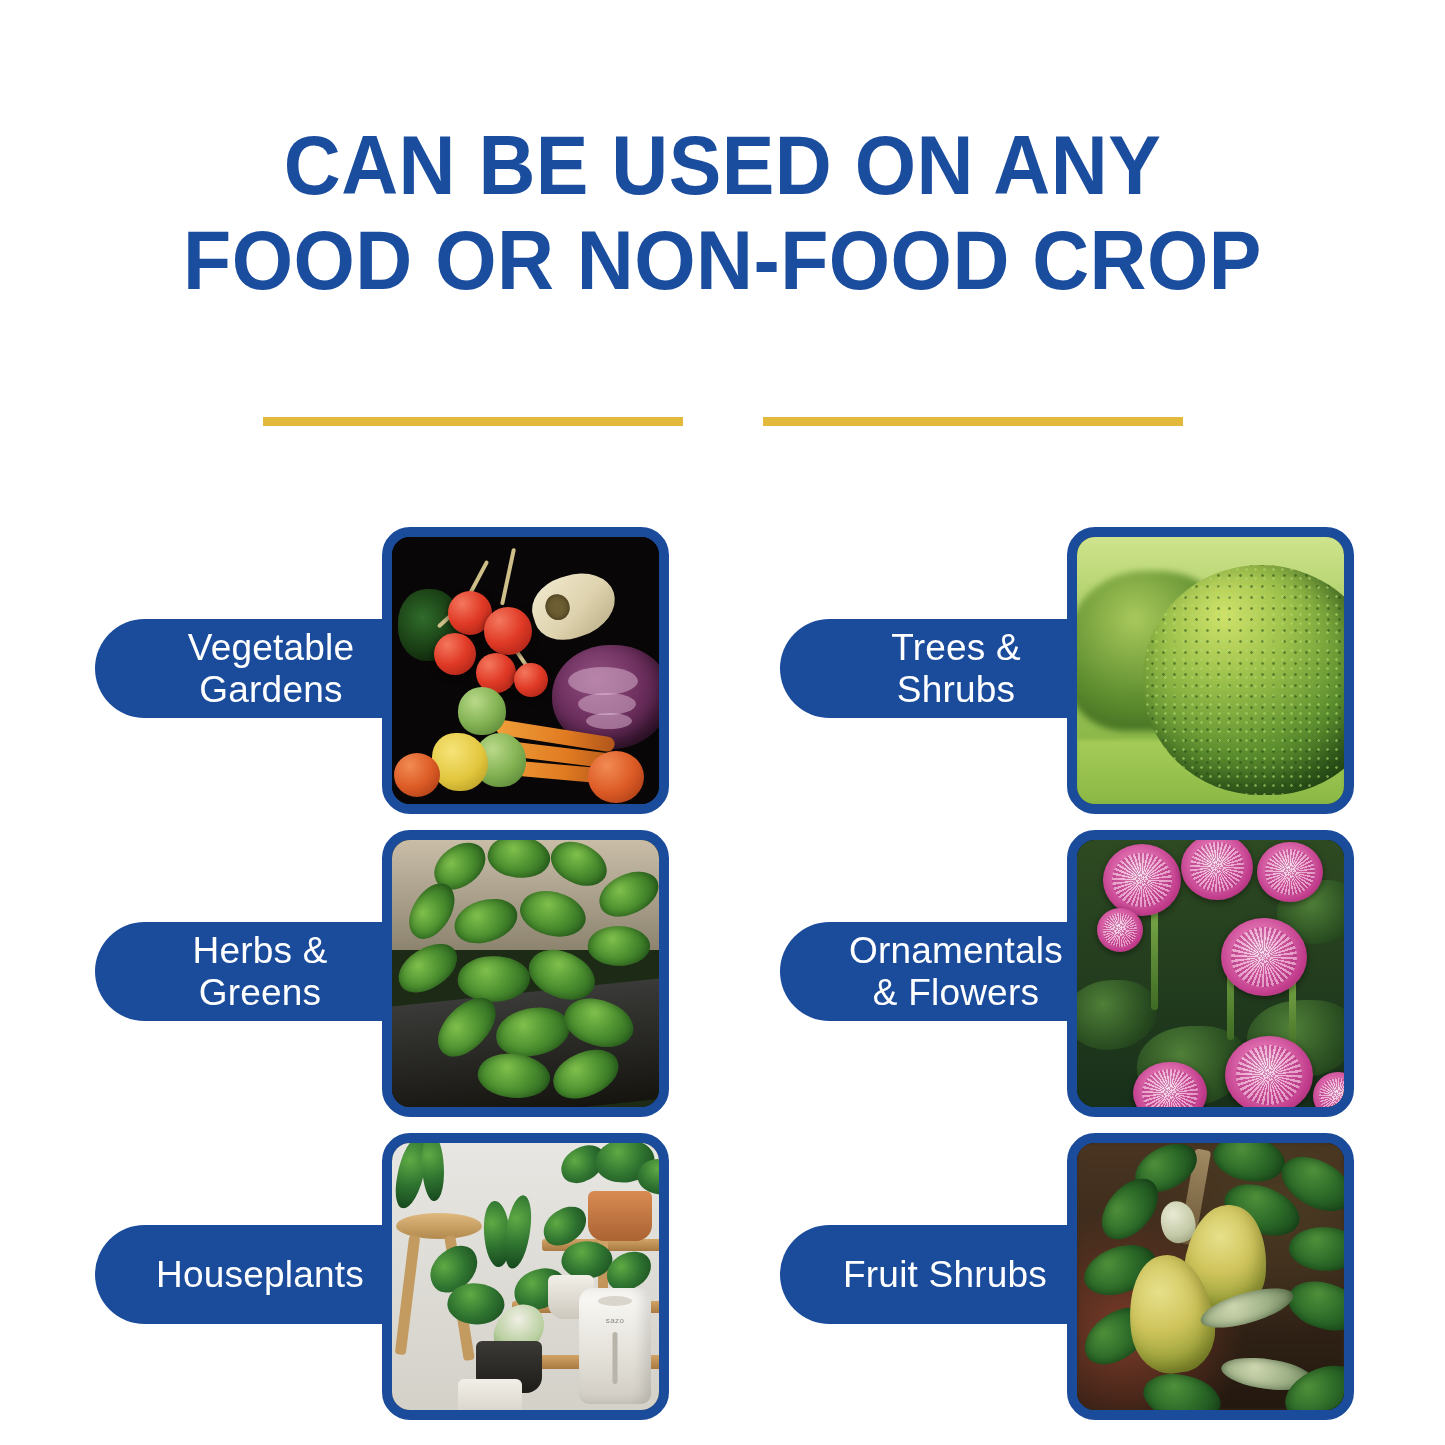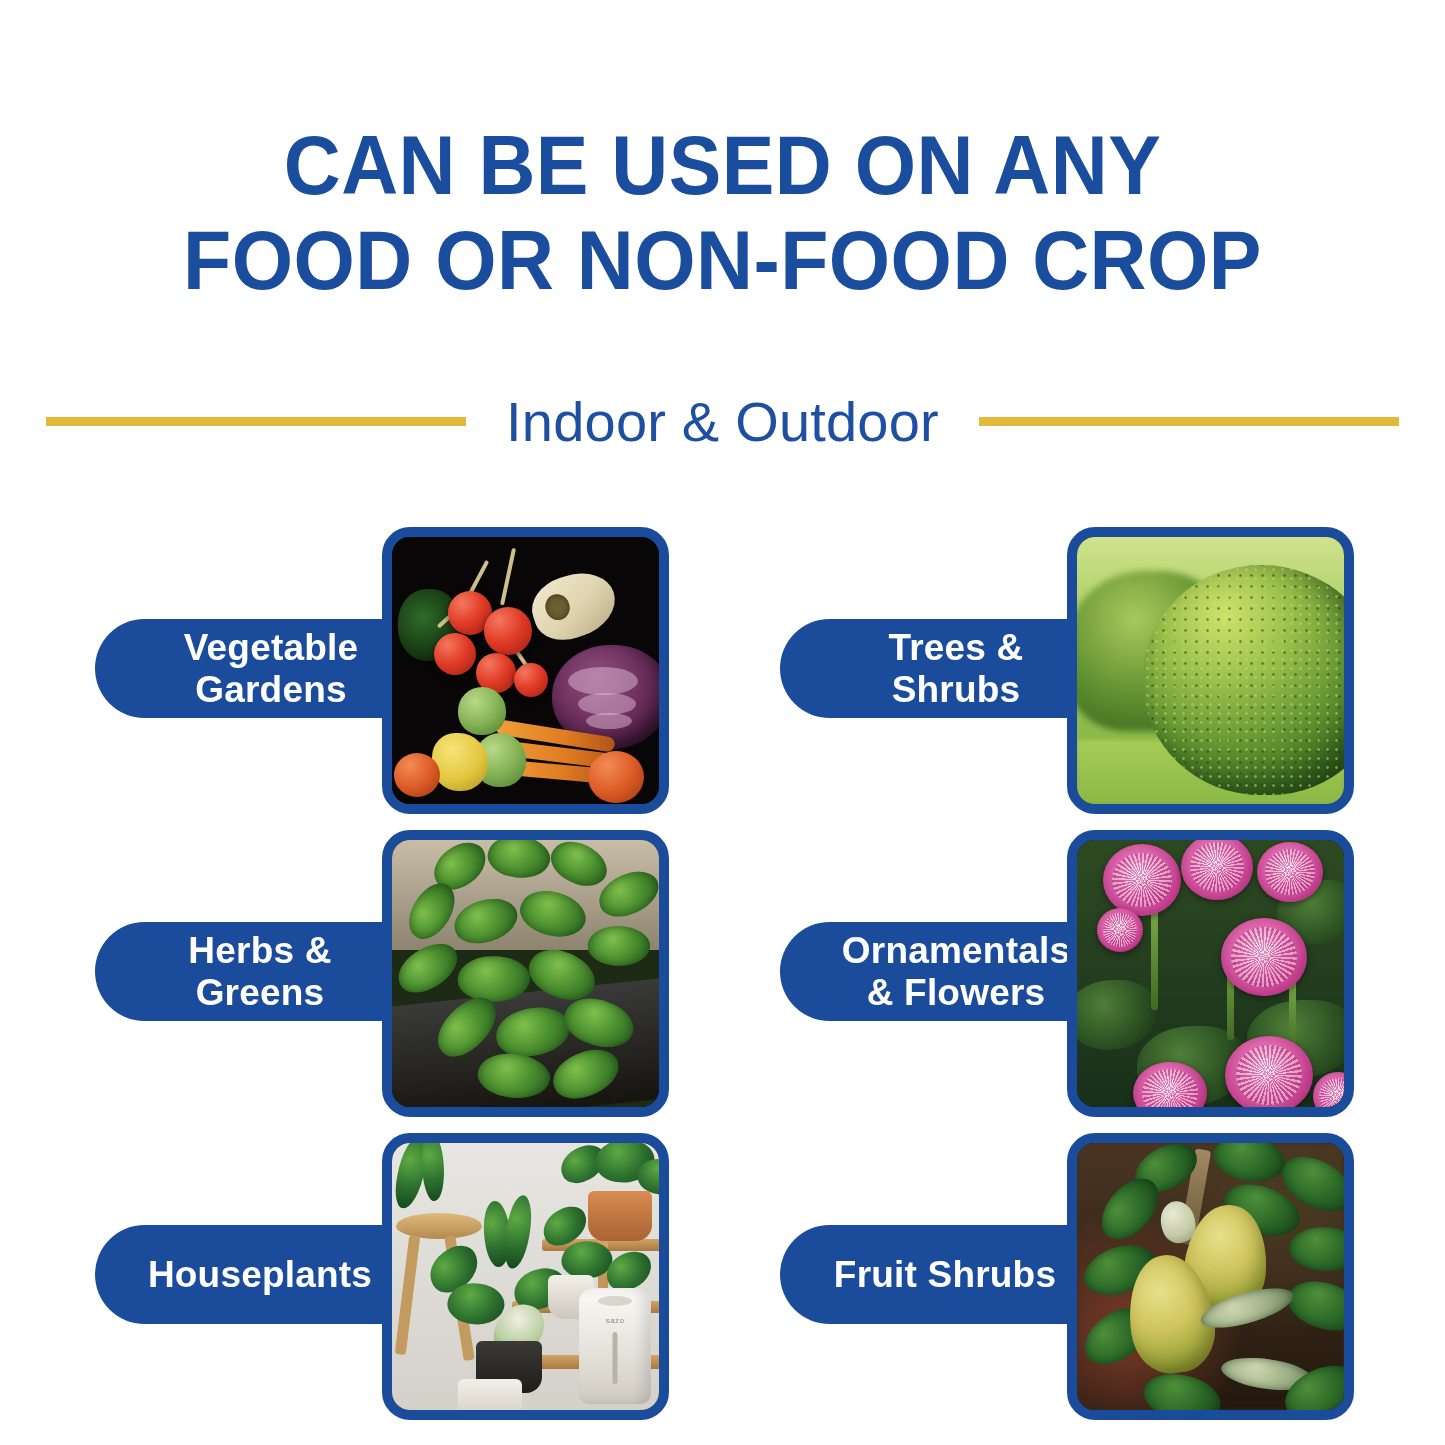--- a/index.html
+++ b/index.html
@@ -95,21 +95,21 @@
     align-items: center;
     justify-content: center;
     padding: 0 40px 0 52px;
     z-index: 1;
   }
   .pill-wide   { width: 340px; }
   .pill-narrow { width: 318px; }
   .pill-text {
     color: #ffffff;
     font-size: 37px;
-    font-weight: 700;
+    font-weight: 400;
     line-height: 1.12;
     text-align: center;
     white-space: pre-line;
     letter-spacing: 0.2px;
   }
 
   
   .card {
     position: absolute;
     left: 304px;
@@ -333,21 +333,20 @@
 
 <div class="poster">
 
   <h1 class="headline">
     <span class="line">CAN BE USED ON ANY</span>
     <span class="line">FOOD OR NON-FOOD CROP</span>
   </h1>
 
   <div class="subtitle-row">
     <div class="rule rule-left"></div>
-    <div class="subtitle">Indoor &amp; Outdoor</div>
     <div class="rule rule-right"></div>
   </div>
 
   <div class="grid">
 
     <div class="item col-left row-1">
       <div class="pill pill-wide">
         <span class="pill-text">Vegetable
 Gardens</span>
       </div>

